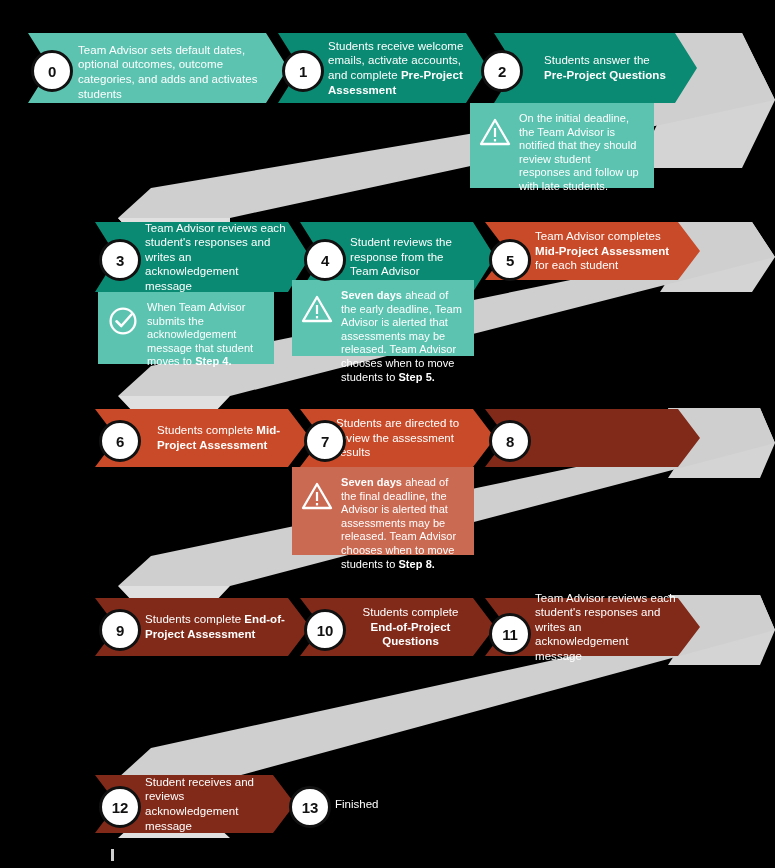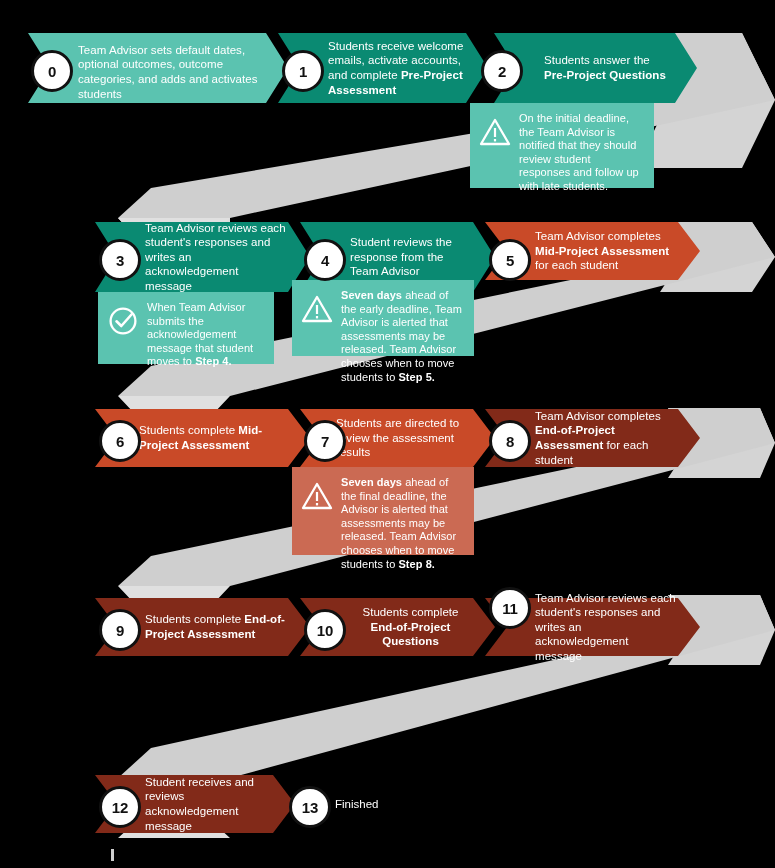--- a/index.html
+++ b/index.html
@@ -229,33 +229,32 @@
         </svg>
       </span>
       <span class="note-text"><b>Seven days</b> ahead of the early deadline, Team Advisor is alerted that assessments may be released. Team Advisor chooses when to move students to <b>Step 5.</b></span>
     </div>
   </div>
 
   <div class="row" style="top:0;">
 
     <div class="step notch" style="left:95px; top:409px; width:215px; height:58px;">
       <div class="step-shape" style="background:#c94a28;"></div>
-      <div class="step-text" style="margin-left:44px;">Students complete <b>Mid-Project Assessment</b></div>
+      <div class="step-text" style="margin-left:62px;">Students complete <b>Mid-Project Assessment</b></div>
     </div>
     <div class="badge" style="left:99px; top:420px;">6</div>
 
     <div class="step notch" style="left:300px; top:409px; width:195px; height:58px;">
       <div class="step-shape" style="background:#c94a28;"></div>
       <div class="step-text" style="margin-left:36px;">Students are directed to review the assessment results</div>
     </div>
     <div class="badge" style="left:304px; top:420px;">7</div>
 
     <div class="step notch" style="left:485px; top:409px; width:215px; height:58px;">
       <div class="step-shape" style="background:#822a19;"></div>
-      <div class="step-text" style="margin-left:50px;">Team Advisor completes <b>End-of-Project Assessment</b> for each student</div>
     </div>
     <div class="badge" style="left:489px; top:420px;">8</div>
 
     <div class="note" style="left:292px; top:467px; width:182px; height:88px; background:#cb6a53;">
       <span class="note-icon">
         <svg viewBox="0 0 34 34" width="34" height="34">
           <path d="M17 5 L31 29 L3 29 Z" fill="none" stroke="#ffffff" stroke-width="2.3" stroke-linejoin="round"></path>
           <rect x="15.9" y="13" width="2.2" height="9" fill="#ffffff"></rect>
           <rect x="15.9" y="24" width="2.2" height="2.4" fill="#ffffff"></rect>
         </svg>
@@ -275,21 +274,21 @@
     <div class="step notch" style="left:300px; top:598px; width:195px; height:58px;">
       <div class="step-shape" style="background:#822a19;"></div>
       <div class="step-text" style="margin-left:50px;text-align:center;">Students complete <b>End-of-Project Questions</b></div>
     </div>
     <div class="badge" style="left:304px; top:609px;">10</div>
 
     <div class="step notch" style="left:485px; top:598px; width:215px; height:58px;">
       <div class="step-shape" style="background:#822a19;"></div>
       <div class="step-text" style="margin-left:50px;">Team Advisor reviews each student's responses and writes an acknowledgement message</div>
     </div>
-    <div class="badge" style="left:489px; top:587px;">11</div>
+    <div class="badge" style="left:489px; top:613px;">11</div>
   </div>
 
   <div class="row" style="top:0;">
 
     <div class="step notch" style="left:95px; top:775px; width:200px; height:58px;">
       <div class="step-shape" style="background:#822a19;"></div>
       <div class="step-text" style="margin-left:50px;">Student receives and reviews acknowledgement message</div>
     </div>
     <div class="badge" style="left:99px; top:786px;">12</div>
 

